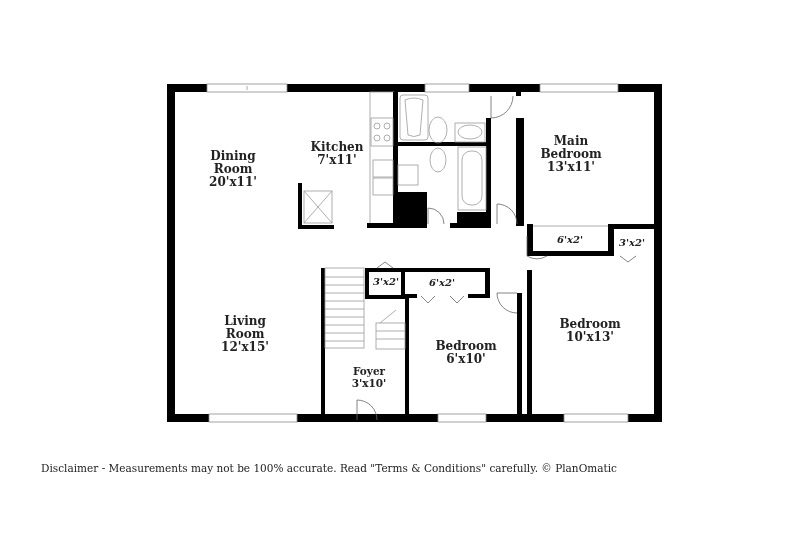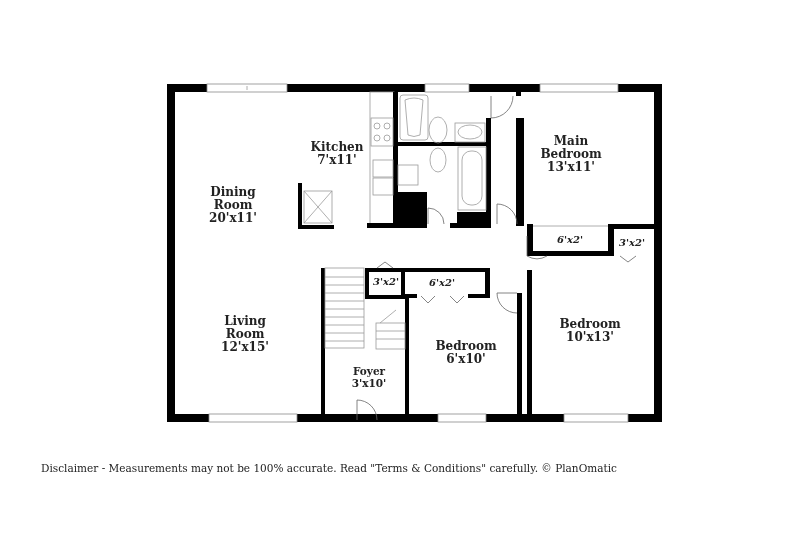--- a/index.html
+++ b/index.html
@@ -128,21 +128,21 @@
     <path class="thin-dk" d="M527 236 L527 256 A20 20 0 0 0 547 256"></path>
     <path class="thin-dk" d="M517 293 L497 293 A20 20 0 0 0 517 313"></path>
     <path class="thin-dk" d="M357 420 L357 400 A20 20 0 0 1 377 420"></path>
     <polyline class="thin-dk" points="421,296 428,303 435,296"></polyline>
     <polyline class="thin-dk" points="450,296 457,303 464,296"></polyline>
     <polyline class="thin-dk" points="620,256 628,262 636,256"></polyline>
     <polyline class="thin-dk" points="377,268 385,262 393,268"></polyline>
   </g>
 </svg>
 
-<div class="label" style="left:233px; top:150px;margin-top:36px;">
+<div class="label" style="left:233px; top:150px;">
   <div>Dining</div>
   <div>Room</div>
   <div>20'x11'</div>
 </div>
 
 <div class="label" style="left:337px; top:141px;">
   <div>Kitchen</div>
   <div>7'x11'</div>
 </div>
 

